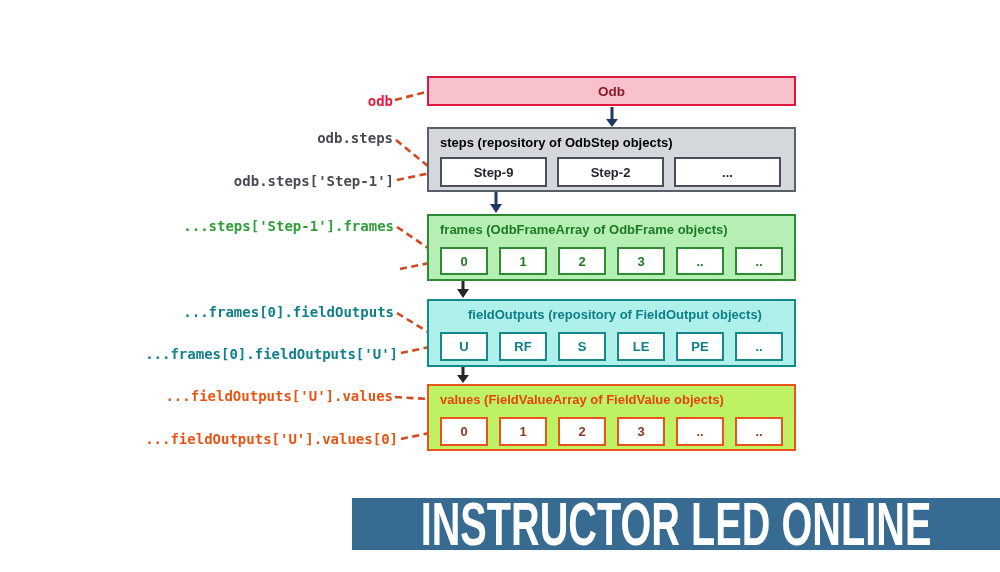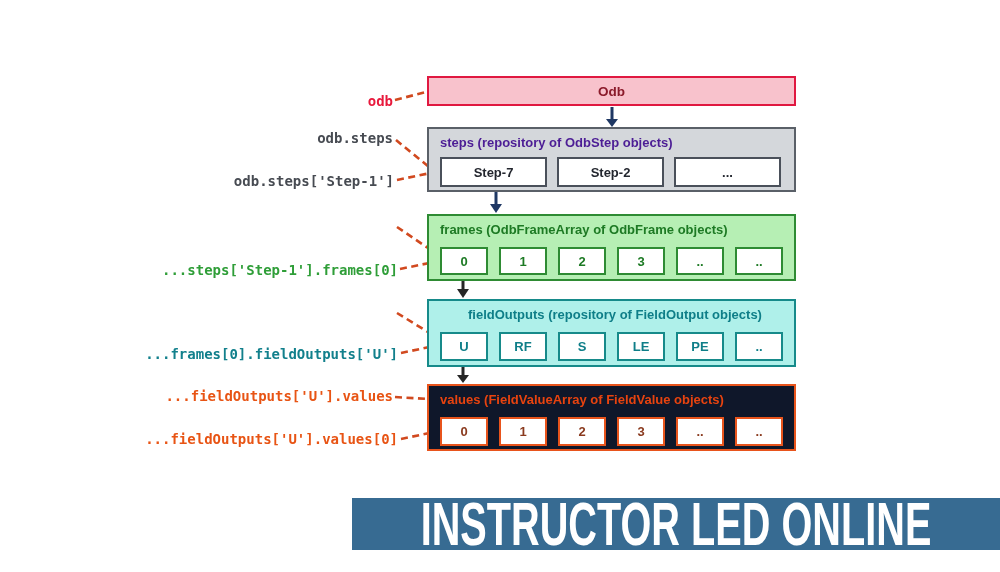--- a/index.html
+++ b/index.html
@@ -9,24 +9,24 @@
 
   
   .node{position:absolute;box-sizing:border-box;border-style:solid;border-width:2px;}
   .node-odb{left:427px;top:76px;width:369px;height:30px;background:#f8c2cc;border-color:#e01840;
             display:flex;align-items:center;justify-content:center;}
   .odb-title{font-weight:bold;font-size:13.5px;color:#8b1b2b;}
 
   .node-steps{left:427px;top:127px;width:369px;height:65px;background:#d4d7db;border-color:#5a6068;}
   .node-frames{left:427px;top:214px;width:369px;height:67px;background:#b6efb4;border-color:#2e8b33;}
   .node-fieldoutputs{left:427px;top:299px;width:369px;height:68px;background:#aff0ea;border-color:#168a8a;}
-  .node-values{left:427px;top:384px;width:369px;height:67px;background:#0f172a;border-color:#e8541c;padding-left:20px;}
+  .node-values{left:427px;top:384px;width:369px;height:67px;background:#bef264;border-color:#e8541c;padding-left:20px;}
 
   .node-title{position:absolute;left:11px;top:6px;font-weight:bold;font-size:13px;white-space:nowrap;}
-  .steps-title{color:#4c1d95;}
+  .steps-title{color:#000000;}
   .frames-title{color:#1d7a24;}
   .fieldoutputs-title{color:#0e7e88;margin-left:28px;}
   .values-title{color:#e8430f;}
 
   .cells{position:absolute;left:11px;display:flex;}
   .steps-cells{top:28px;gap:10px;}
   .frames-cells{top:31px;gap:11px;}
   .fieldoutputs-cells{top:31px;gap:11px;}
   .values-cells{top:31px;gap:11px;}
   .cell{box-sizing:border-box;background:#ffffff;border:2px solid;display:flex;
@@ -87,33 +87,34 @@
       <line x1="463" y1="276" x2="463" y2="290" stroke="#262626" stroke-width="3"></line>
       <polygon points="457,289 469,289 463,298" fill="#262626"></polygon>
       <line x1="463" y1="361" x2="463" y2="376" stroke="#262626" stroke-width="3"></line>
       <polygon points="457,375 469,375 463,383" fill="#262626"></polygon>
     </g>
   </svg>
 
   <div class="lbl lbl-red lbl0">odb</div>
   <div class="lbl lbl-dark lbl1">odb.steps</div>
   <div class="lbl lbl-dark lbl2">odb.steps['Step-1']</div>
-  <div class="lbl lbl-green lbl4">...steps['Step-1'].frames[0]</div>
+  <div class="lbl lbl-green lbl3">...steps['Step-1'].frames</div>
+  <div class="lbl lbl-teal lbl5">...frames[0].fieldOutputs</div>
   <div class="lbl lbl-teal lbl6">...frames[0].fieldOutputs['U']</div>
   <div class="lbl lbl-orange lbl7">...fieldOutputs['U'].values</div>
   <div class="lbl lbl-orange lbl8">...fieldOutputs['U'].values[0]</div>
 
   <div class="node node-odb">
     <span class="odb-title">Odb</span>
   </div>
 
   <div class="node node-steps">
     <div class="node-title steps-title">steps (repository of OdbStep objects)</div>
     <div class="cells steps-cells">
-      <div class="cell steps-cell">Step-7</div>
+      <div class="cell steps-cell">Step-9</div>
       <div class="cell steps-cell">Step-2</div>
       <div class="cell steps-cell">...</div>
     </div>
   </div>
 
   <div class="node node-frames">
     <div class="node-title frames-title">frames (OdbFrameArray of OdbFrame objects)</div>
     <div class="cells frames-cells">
       <div class="cell frames-cell">0</div>
       <div class="cell frames-cell">1</div>

